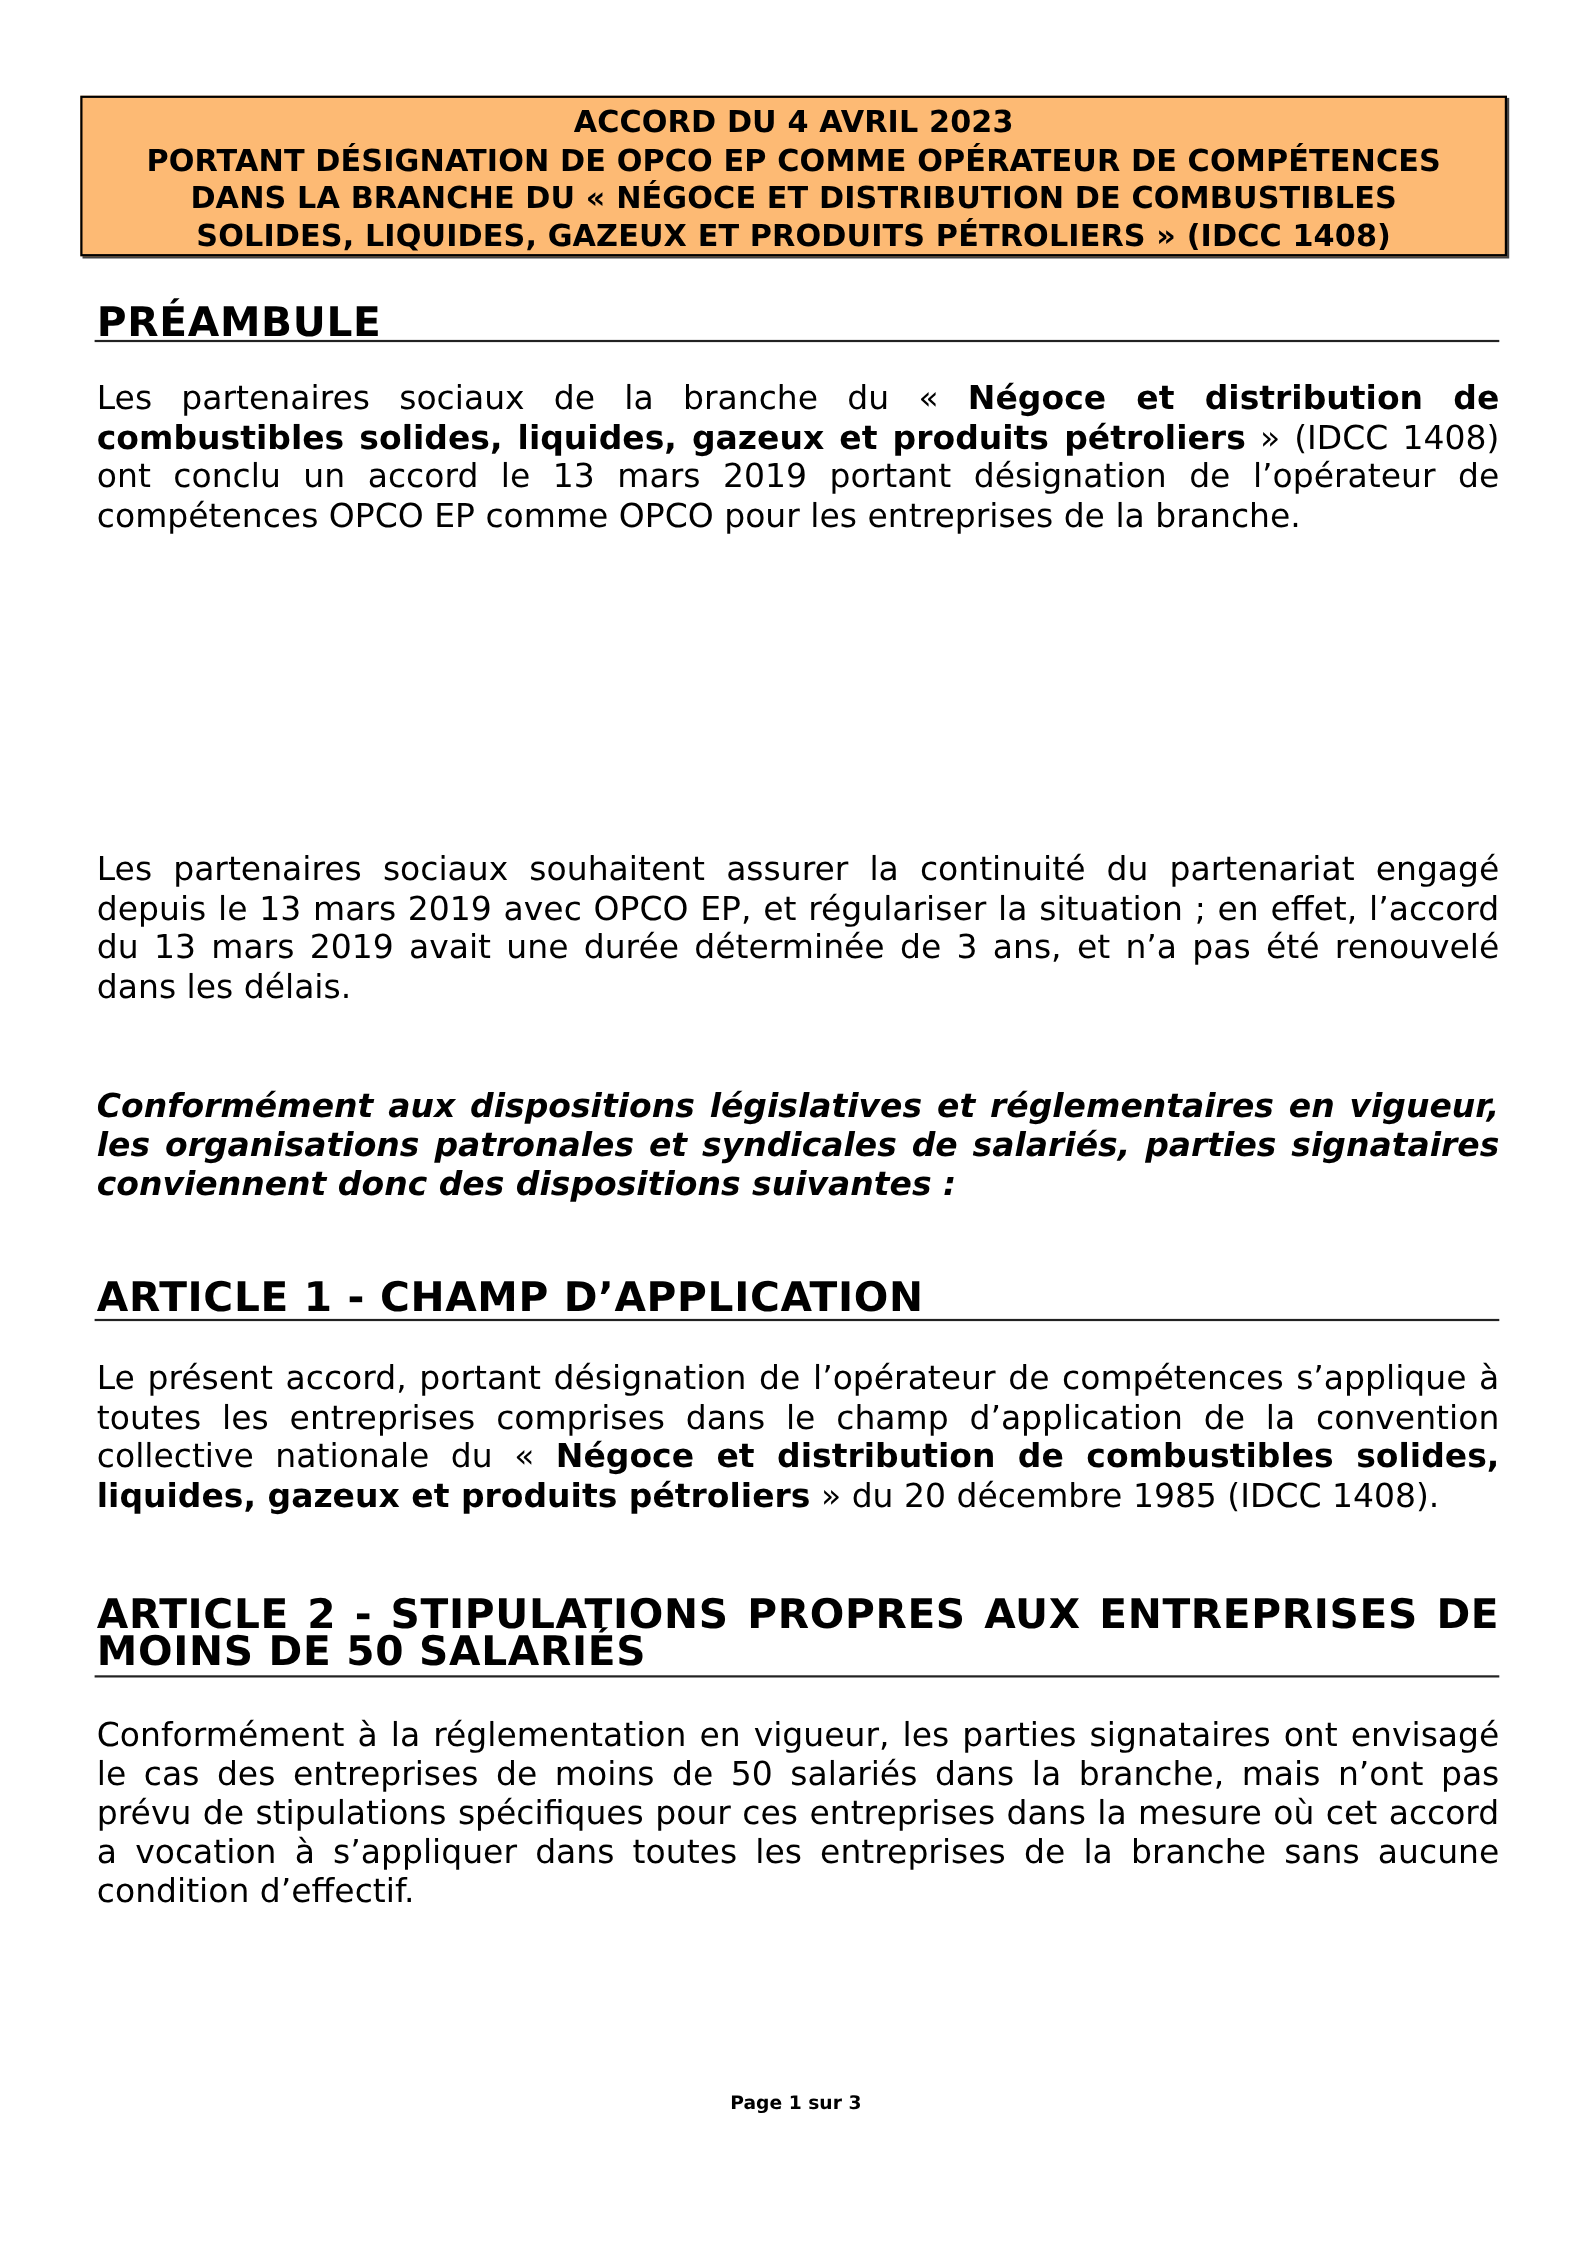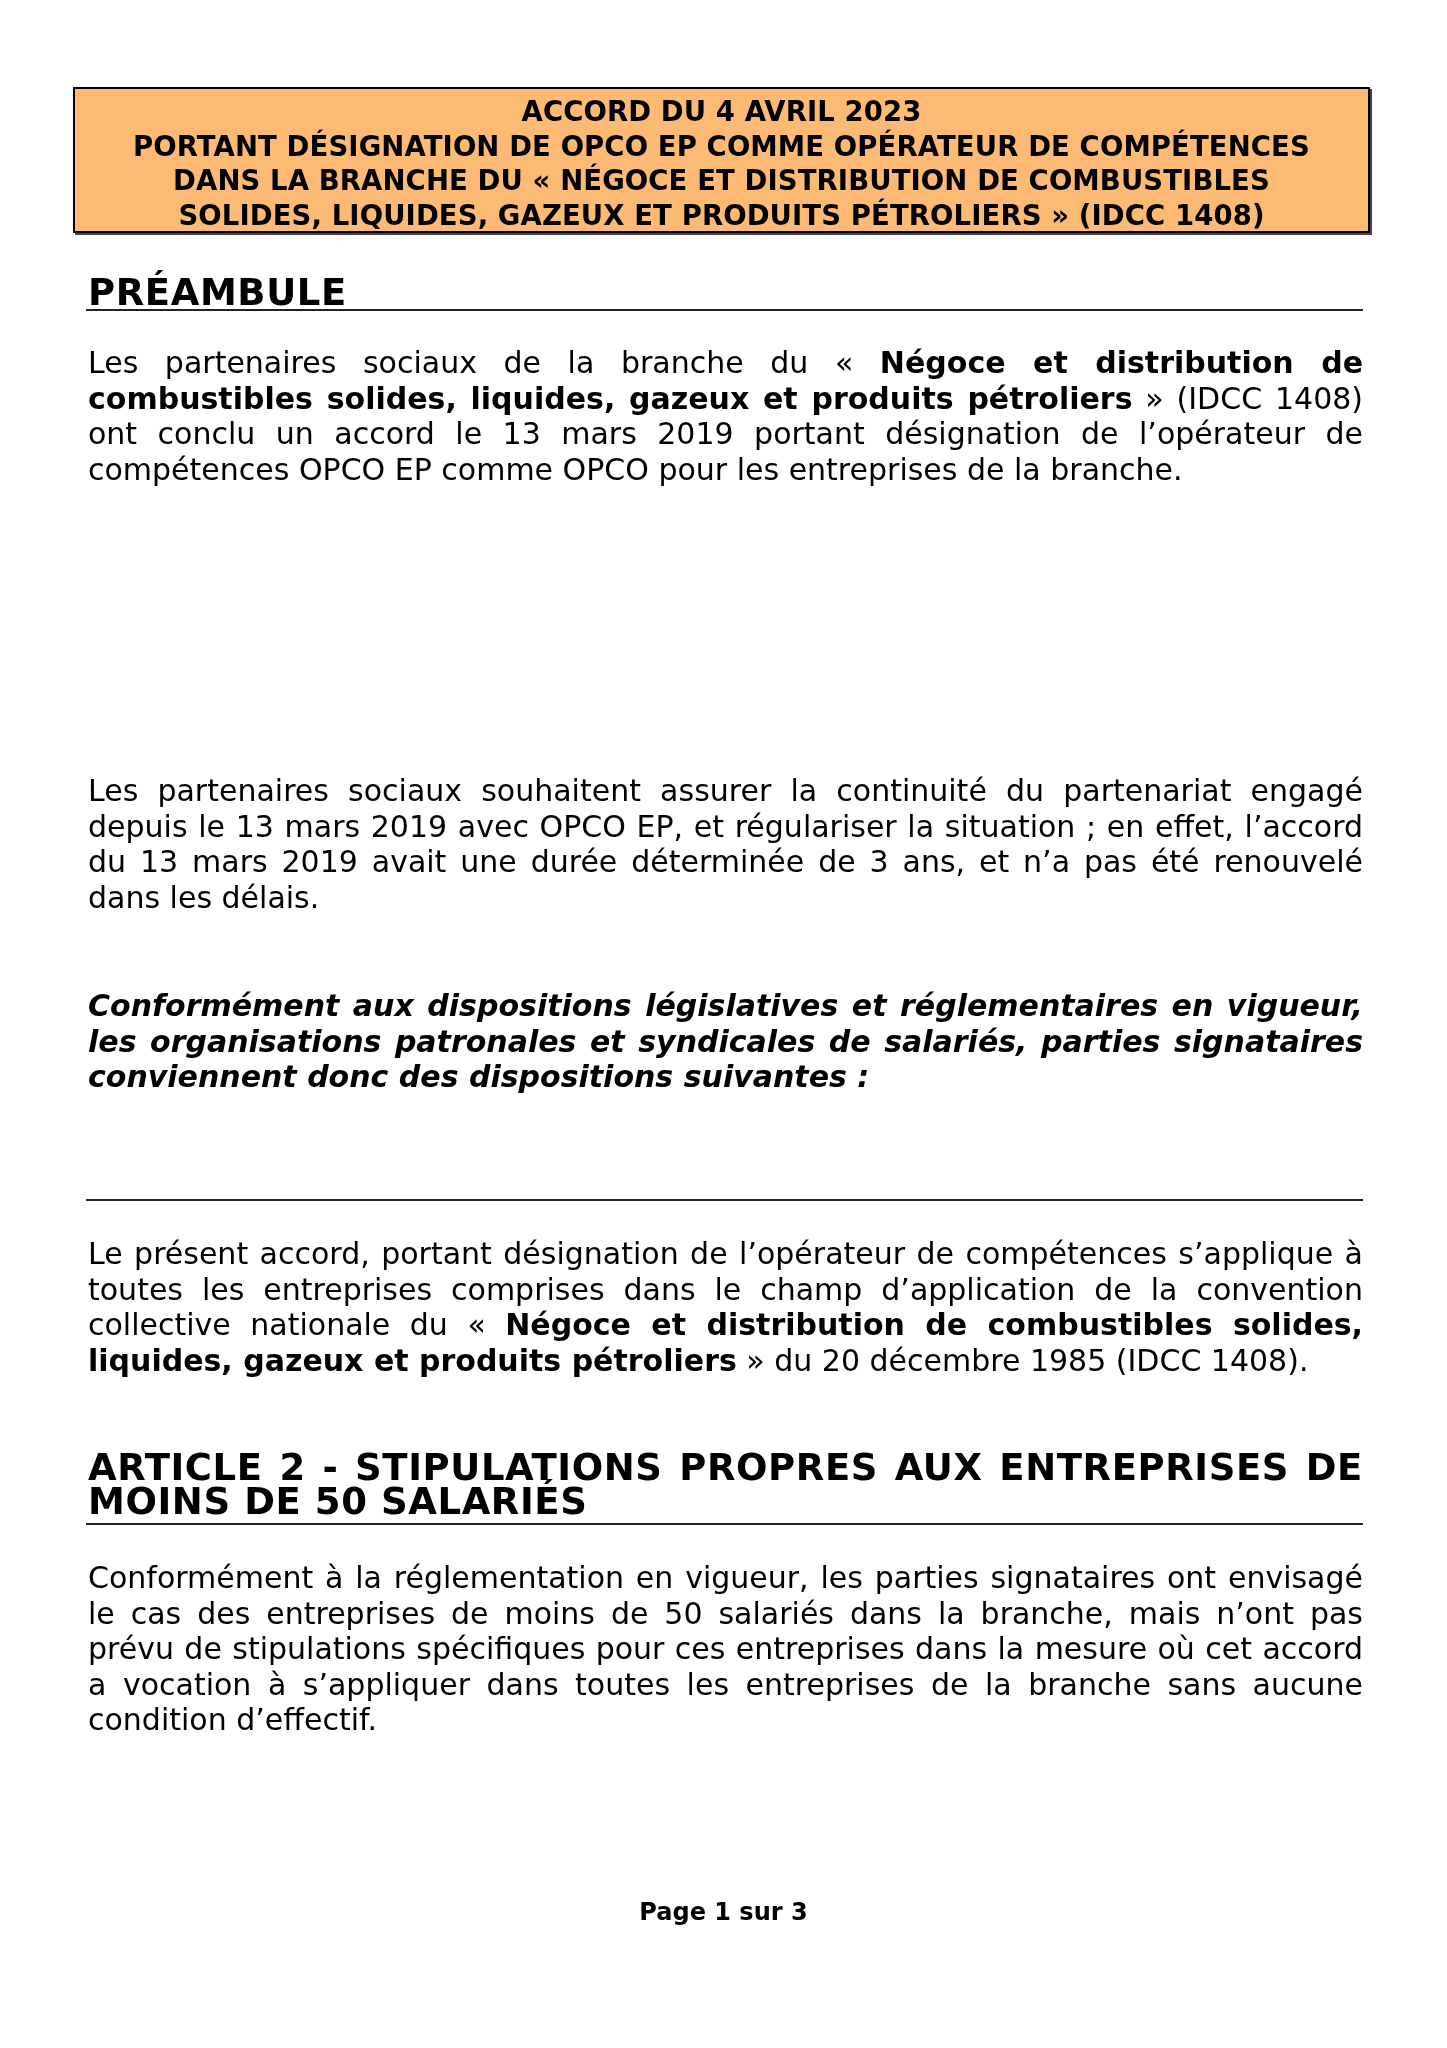--- a/index.html
+++ b/index.html
@@ -18,21 +18,21 @@
     font-size:37px; line-height:34px; letter-spacing:0.6px; }
   .heading-rule { position:absolute; left:86px; width:1277px; height:0;
     border-top:2px solid #222; }
 
   .para { position:absolute; left:88px; width:1275px; font-size:30px;
     line-height:35.6px; text-align:justify; text-align-last:left; }
   .para b { font-weight:bold; }
   .para.italic { font-style:italic; font-weight:bold; }
 
   .footer { position:absolute; left:0; width:1447px; top:1900px; text-align:center;
-    font-weight:bold; font-size:24px; line-height:24px; }
+    font-weight:bold; font-size:17px; line-height:24px; }
 </style>
 </head>
 <body>
 
 <div class="page">
 
   <div class="title-box">
     <div>ACCORD DU 4 AVRIL 2023</div>
     <div>PORTANT DÉSIGNATION DE OPCO EP COMME OPÉRATEUR DE COMPÉTENCES</div>
     <div>DANS LA BRANCHE DU « NÉGOCE ET DISTRIBUTION DE COMBUSTIBLES</div>
@@ -43,20 +43,21 @@
   <div class="heading-rule" style="top:309px;"></div>
 
   <div class="para" style="top:345px;"><span>Les partenaires sociaux de la branche du « </span><b>Négoce et distribution de combustibles solides, liquides, gazeux et produits pétroliers</b><span> » (IDCC 1408) ont conclu un accord le 13 mars 2019 portant désignation de l’opérateur de compétences OPCO EP comme OPCO pour les entreprises de la branche.</span></div>
 
 
 
   <div class="para" style="top:773px;">Les partenaires sociaux souhaitent assurer la continuité du partenariat engagé depuis le 13 mars 2019 avec OPCO EP, et régulariser la situation ; en effet, l’accord du 13 mars 2019 avait une durée déterminée de 3 ans, et n’a pas été renouvelé dans les délais.</div>
 
   <div class="para italic" style="top:988px;">Conformément aux dispositions législatives et réglementaires en vigueur, les organisations patronales et syndicales de salariés, parties signataires conviennent donc des dispositions suivantes :</div>
 
+  <div class="heading" style="top:1163px;">ARTICLE 1 - CHAMP D’APPLICATION</div>
   <div class="heading-rule" style="top:1199px;"></div>
 
   <div class="para" style="top:1236px;"><span>Le présent accord, portant désignation de l’opérateur de compétences s’applique à toutes les entreprises comprises dans le champ d’application de la convention collective nationale du « </span><b>Négoce et distribution de combustibles solides, liquides, gazeux et produits pétroliers</b><span> » du 20 décembre 1985 (IDCC 1408).</span></div>
 
   <div class="heading" style="top:1451px; text-align:justify; text-align-last:left;">ARTICLE 2 - STIPULATIONS PROPRES AUX ENTREPRISES DE MOINS DE 50 SALARIÉS</div>
   <div class="heading-rule" style="top:1523px;"></div>
 
   <div class="para" style="top:1560px;">Conformément à la réglementation en vigueur, les parties signataires ont envisagé le cas des entreprises de moins de 50 salariés dans la branche, mais n’ont pas prévu de stipulations spécifiques pour ces entreprises dans la mesure où cet accord a vocation à s’appliquer dans toutes les entreprises de la branche sans aucune condition d’effectif.</div>
 
   <div class="footer">Page 1 sur 3</div>

